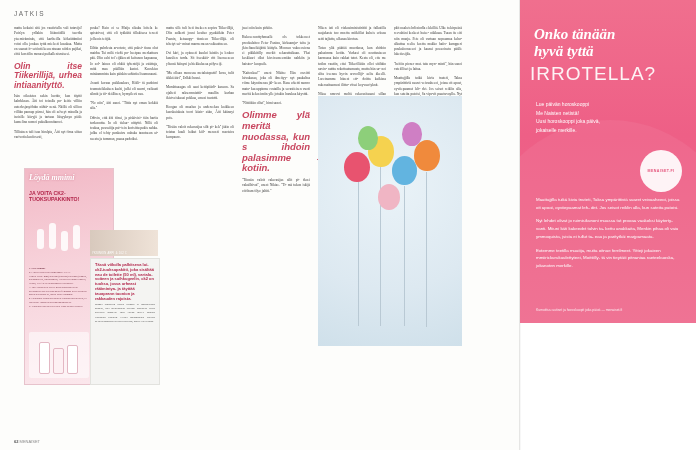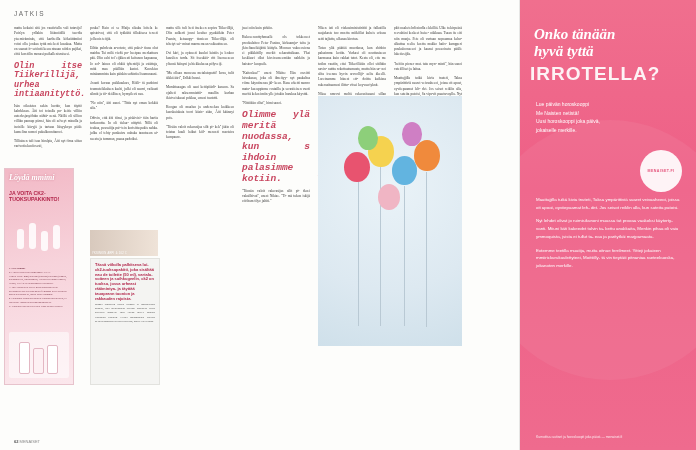--- a/index.html
+++ b/index.html
@@ -25,31 +25,31 @@
   .col p{margin:0 0 4px 0;}
 
   .c1{left:14px;top:26px;width:68px;}
   .c2{left:90px;top:26px;width:68px;}
   .c3{left:166px;top:26px;width:68px;}
   .c4{left:242px;top:26px;width:68px;}
   .c5{left:318px;top:26px;width:68px;}
   .c6{left:394px;top:26px;width:68px;}
 
   .hl{
-    font-family:Liberation Mono, monospace;
+    font-family:Liberation Sans, sans-serif;
     color:#c8465f;font-size:8.5px;line-height:1.12;
     font-style:italic;margin:0 0 4px 0;font-weight:700;
   }
   .hl.big{font-size:9.5px;}
 
   
   .photo-ad{
-    position:absolute;left:4px;top:168px;width:68px;height:215px;
+    position:absolute;left:24px;top:168px;width:68px;height:215px;
     background:linear-gradient(170deg,#f2b9c6 0%,#f7d3db 45%,#fbe7ec 100%);
-    border:0.5px solid #e7c3cc;overflow:hidden;
+    border:0.5px solid #e7c3cc;overflow:hidden;padding-left:20px;
   }
   .ad-title{
     position:absolute;left:4px;top:5px;width:60px;
     font-family:"Liberation Serif", serif;font-style:italic;font-weight:700;
     color:#ffffff;font-size:8px;line-height:1;text-shadow:0 0 2px rgba(180,60,90,.5);
   }
   .ad-sub{
     position:absolute;left:4px;top:22px;width:62px;
     font-family:"Liberation Sans", sans-serif;font-weight:700;
     color:#b2254a;font-size:5.2px;line-height:1.15;
@@ -98,36 +98,36 @@
   .bal{position:absolute;border-radius:50% 50% 48% 48%;}
 
   .pagefoot{
     position:absolute;left:14px;bottom:6px;
     font-family:"Liberation Sans", sans-serif;font-size:4px;color:#8a8a8a;
   }
   .pagefoot .num{font-weight:700;color:#555;}
 
   
   .panel{
-    position:absolute;right:0;top:0;width:176px;height:450px;
+    position:absolute;right:0;top:0;width:176px;height:323px;
     background:linear-gradient(180deg,#f06f8e 0%,#ee5f86 42%,#ef6b8e 100%);
     overflow:hidden;
   }
   .panel:before{
     content:"";position:absolute;left:-40px;top:120px;width:260px;height:260px;
     border-radius:50%;background:rgba(255,255,255,.06);
   }
   .panel-h1{
     position:absolute;left:14px;top:26px;width:150px;
     font-family:"Liberation Serif", serif;font-style:italic;font-weight:700;
     color:#ffffff;font-size:15px;line-height:1.12;
   }
   .panel-h2{
     position:absolute;left:10px;top:64px;width:164px;
-    font-family:"Liberation Sans", sans-serif;font-weight:700;
+    font-family:"Liberation Sans", sans-serif;font-weight:400;
     color:#ffffff;font-size:19px;letter-spacing:1px;line-height:1;
     opacity:.92;
   }
   .panel-lead{
     position:absolute;left:16px;top:100px;width:146px;
     font-family:"Liberation Sans", sans-serif;font-size:5px;line-height:1.7;
     color:#ffffff;
   }
   .panel-mark{
     position:absolute;right:14px;top:150px;width:42px;height:42px;border-radius:50%;

